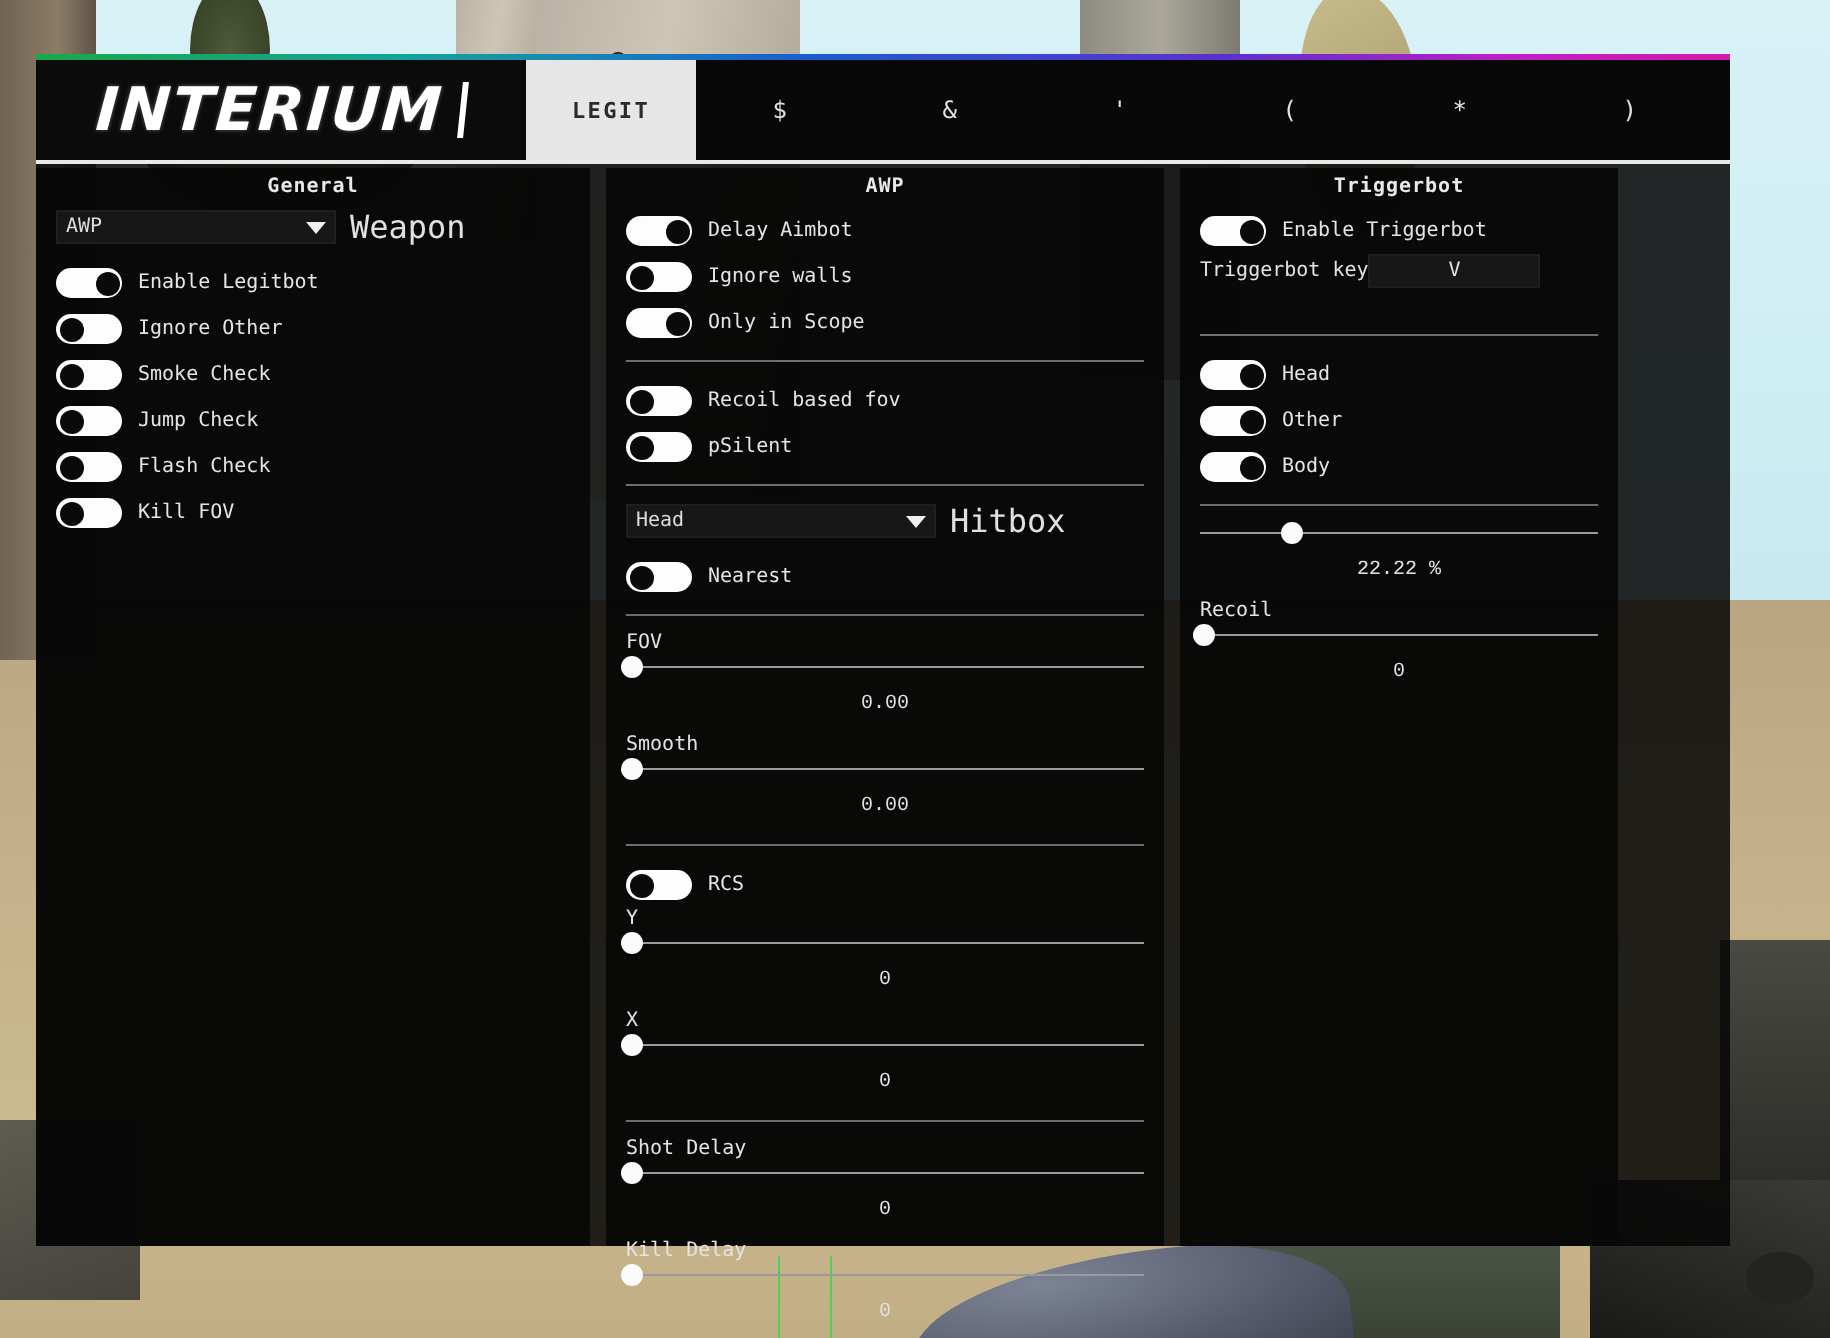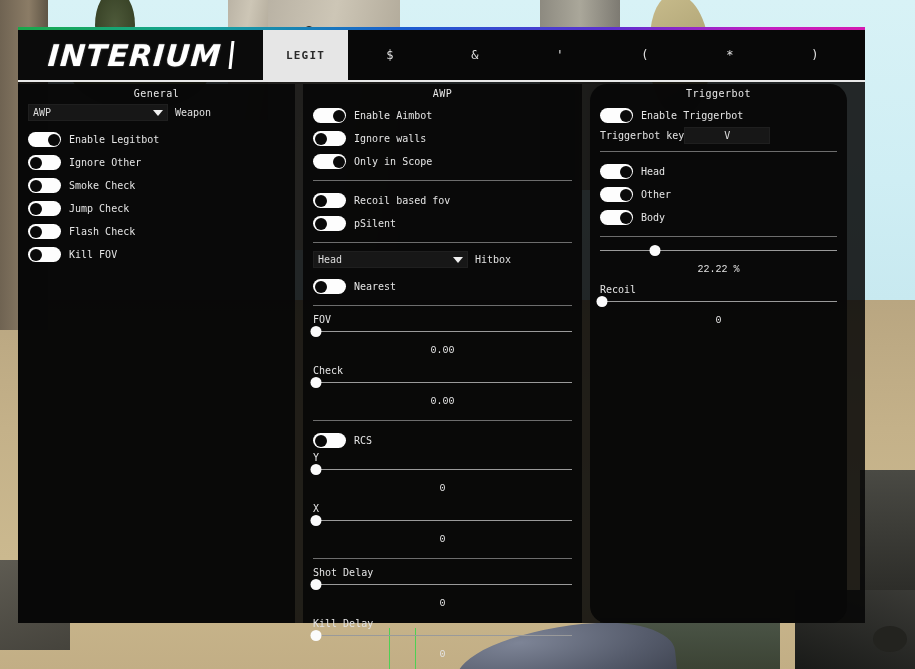--- a/index.html
+++ b/index.html
@@ -135,28 +135,29 @@
     position: absolute; left: 0; right: 0; top: 54px; bottom: 0;
     display: flex;
   }
   .col {
     background: rgba(8,8,8,.97);
     position: relative;
   }
   .col-gap { width: 8px; background: transparent; }
   .col-1 { width: 277px; }
   .col-2 { width: 279px; }
-  .col-3 { width: 257px; border-radius: 17px; }
+  .col-3 { width: 219px; }
 
   .col-title {
     text-align: center;
     font-size: 10px;
     color: #e8e8e8;
     padding: 4px 0 5px;
     letter-spacing: .5px;
+    font-weight: bold;
   }
   .col-inner { padding: 0 10px; }
 
   
   .dd-row { display: flex; align-items: center; gap: 7px; margin-bottom: 7px; }
   .dd {
     flex: 0 0 auto;
     width: 140px; height: 17px;
     background: #171717;
     border: 1px solid #1f1f1f;
@@ -167,21 +168,21 @@
   }
   .dd-val { font-size: 10px; color: #dcdcdc; }
   .dd-caret {
     position: absolute; right: 4px; top: 50%;
     transform: translateY(-50%);
     width: 0; height: 0;
     border-left: 5px solid transparent;
     border-right: 5px solid transparent;
     border-top: 6px solid #f0f0f0;
   }
-  .dd-label { font-size: 10px; color: #e0e0e0; }
+  .dd-label { font-size: 16px; color: #e0e0e0; }
   .dd-wide { width: 155px; }
 
   
   .tgl-row { display: flex; align-items: center; gap: 8px; height: 23px; }
   .tgl {
     flex: 0 0 auto;
     width: 33px; height: 15px;
     background: #fdfdfd;
     border-radius: 8px;
     position: relative;
@@ -219,21 +220,21 @@
     cursor: pointer;
   }
   .sl-value {
     text-align: center;
     font-size: 10px; color: #e2e2e2;
     padding: 8px 0 6px;
     font-family: Liberation Mono, monospace;
   }
 
   
-  .kb-row { display: flex; align-items: center; margin-bottom: 7px; }
+  .kb-row { display: flex; align-items: center; margin-bottom: 23px; }
   .kb-label { font-size: 10px; color: #e2e2e2; }
   .kb-box {
     width: 86px; height: 17px;
     background: #171717;
     border: 1px solid #1f1f1f;
     display: flex; align-items: center; justify-content: center;
     font-size: 10px; color: #dedede;
     cursor: pointer;
   }
 </style>
@@ -347,21 +348,21 @@
     <div class="col-gap"></div>
 
     <div class="col col-2">
       <div class="col-title">AWP</div>
       <div class="col-inner">
 
         <div class="tgl-row">
           <span class="tgl on">
               <span class="knob"></span>
             </span>
-          <span class="tgl-label">Enable Aimbot</span>
+          <span class="tgl-label">Delay Aimbot</span>
         </div>
         <div class="tgl-row">
           <span class="tgl">
               <span class="knob"></span>
             </span>
           <span class="tgl-label">Ignore walls</span>
         </div>
         <div class="tgl-row">
           <span class="tgl on">
               <span class="knob"></span>
@@ -406,21 +407,21 @@
         <div class="sl-block">
           <div class="sl-label">FOV</div>
           <div class="sl-track">
             <div class="line"></div>
             <div class="thumb" style="left:1%;"></div>
           </div>
           <div class="sl-value">0.00</div>
         </div>
 
         <div class="sl-block">
-          <div class="sl-label">Check</div>
+          <div class="sl-label">Smooth</div>
           <div class="sl-track">
             <div class="line"></div>
             <div class="thumb" style="left:1%;"></div>
           </div>
           <div class="sl-value">0.00</div>
         </div>
 
         <div class="sep"></div>
 
         <div class="tgl-row">

